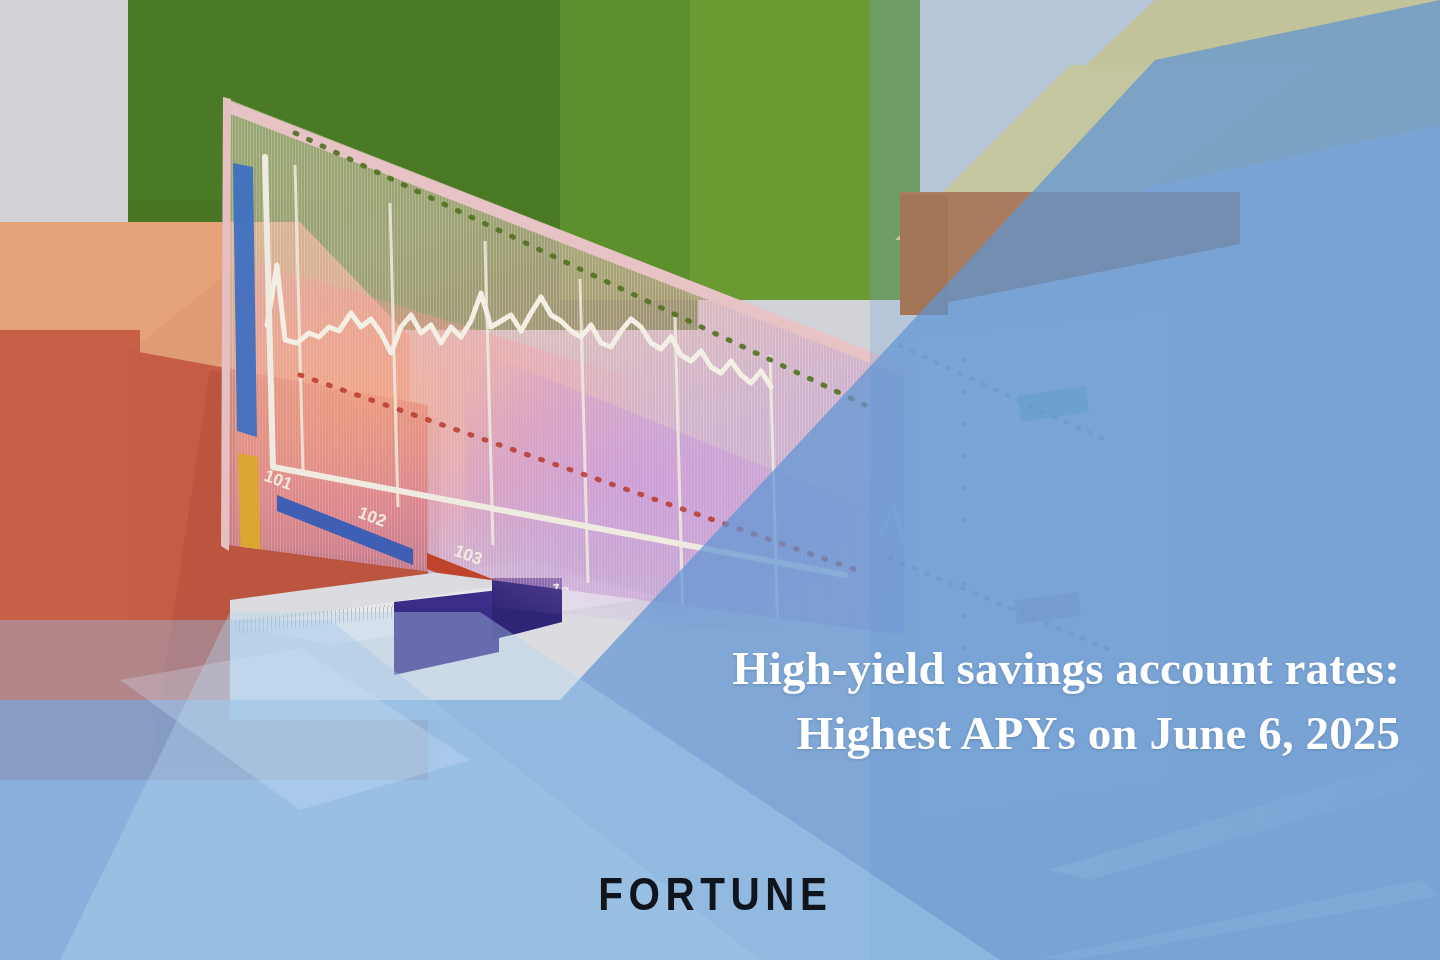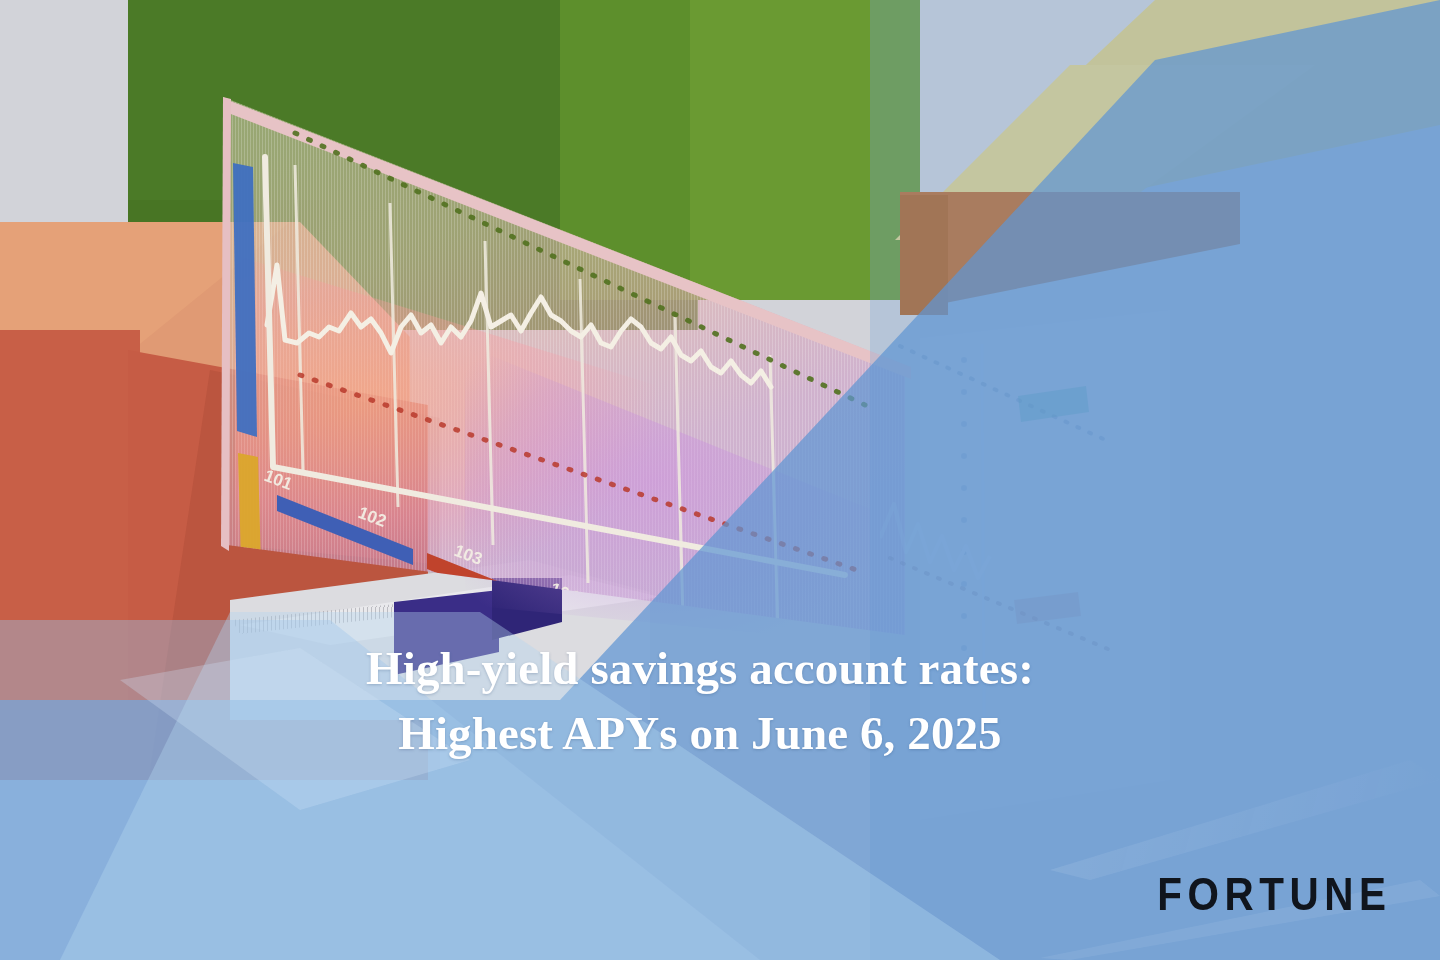--- a/index.html
+++ b/index.html
@@ -214,34 +214,34 @@
   }
   #ov-blue-streak2 {
     left: 1040px; top: 880px; width: 400px; height: 80px;
     background: rgba(255,255,255,0.07);
     clip-path: polygon(0 78px, 380px 0, 400px 16px, 30px 80px);
   }
 
   
   #headline {
     left: 0; top: 636px; width: 1400px;
-    text-align: center;
+    text-align: right;
     color: #ffffff;
     font-family: "Liberation Serif", "DejaVu Serif", serif;
     font-weight: bold;
     font-size: 47px;
     line-height: 1.38;
     letter-spacing: 0.1px;
     text-shadow: 0 1px 3px rgba(40,70,110,0.28);
   }
   #headline .hl-line { display: block; white-space: nowrap; }
 
   #logo {
     left: 0; top: 866px; width: 1392px;
-    text-align: right;
+    text-align: center;
   }
   #logo .wordmark {
     display: inline-block;
     color: #10151d;
     font-family: "Liberation Sans Narrow", "Liberation Sans", sans-serif;
     font-weight: bold;
     font-size: 47px;
     letter-spacing: 6.5px;
     transform: scaleX(0.86);
     transform-origin: right center;

